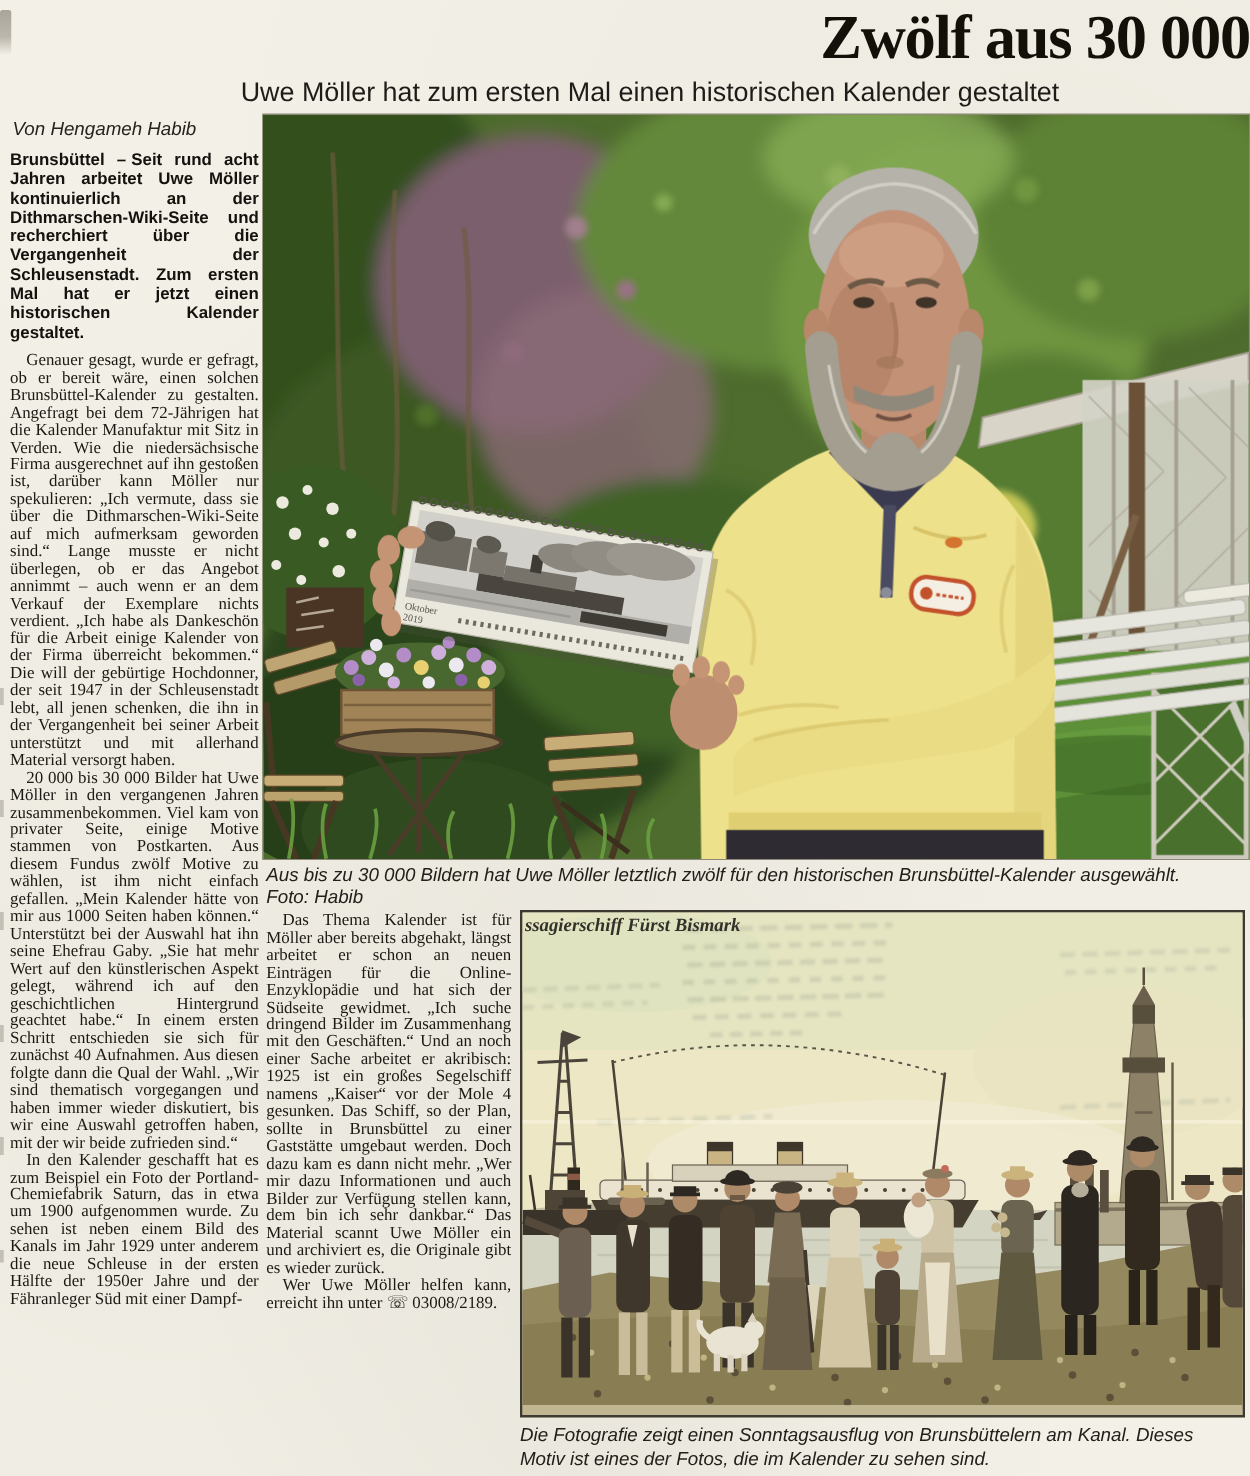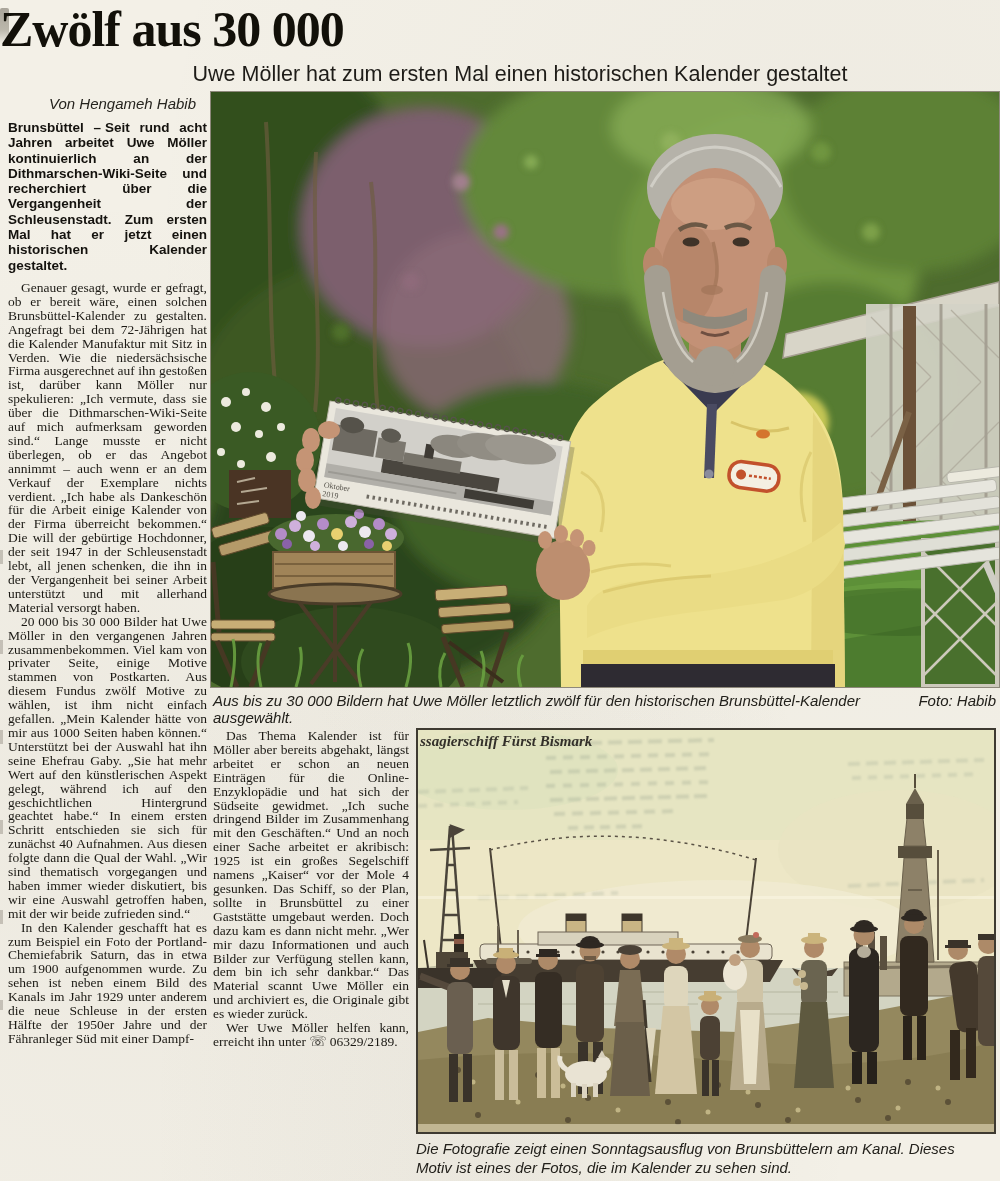--- a/index.html
+++ b/index.html
@@ -4,41 +4,41 @@
 <style>
   html,body{margin:0;padding:0;}
   body{width:1000px;height:1181px;background:#e8e5dc;font-family:"Liberation Serif",serif;}
   .page{position:relative;width:1000px;height:1181px;overflow:hidden;
     background:#f3f0e7;
     background-image:
       radial-gradient(ellipse at 15% 70%, rgba(120,110,90,.05), transparent 55%),
       radial-gradient(ellipse at 85% 20%, rgba(120,110,90,.04), transparent 60%),
       radial-gradient(ellipse at 50% 95%, rgba(100,95,80,.05), transparent 50%);
     color:#1c1a16;}
-  .headline{position:absolute;top:0px;left:0;width:1000px;text-align:left;
+  .headline{position:absolute;top:0px;left:0;width:1000px;text-align:right;
     font-family:"Liberation Serif",serif;font-weight:bold;font-size:50px;line-height:58px;
     letter-spacing:-1px;color:#121009;margin:0;}
   .subheadline{position:absolute;top:61px;left:0;width:1000px;text-align:center;
     font-family:"Liberation Sans",sans-serif;font-size:21.5px;line-height:26px;color:#1e1c18;padding-left:20px;}
   .byline{position:absolute;top:95px;left:10px;width:200px;
-    font-family:"Liberation Sans",sans-serif;font-style:italic;font-size:15px;color:#26241f;margin-left:39px;}
+    font-family:"Liberation Sans",sans-serif;font-style:italic;font-size:15px;color:#26241f;}
   .col{position:absolute;text-align:justify;hyphens:auto;-webkit-hyphens:auto;}
   .col1{left:8px;top:120px;width:199px;}
   .col2{left:213px;top:729px;width:196px;}
   .lead{font-family:"Liberation Sans",sans-serif;font-weight:bold;font-size:13.5px;
     line-height:15.3px;margin:0 0 8px 0;color:#14120e;}
   .lead .loc{margin-right:4px;}
   .col p.body{font-size:13.5px;line-height:13.9px;margin:0;color:#1b1914;}
   .col p.body.ind{text-indent:13px;}
   .phone-sym{font-size:14px;margin-right:3px;}
   .photo-main{position:absolute;left:210px;top:91px;width:788px;height:595px;
     border:1px solid #8d887a;box-sizing:content-box;background:#4e6c2e;}
   .caption-row{position:absolute;left:213px;top:692px;width:783px;display:flex;
     justify-content:space-between;font-family:"Liberation Sans",sans-serif;
-    font-style:italic;font-size:15px;color:#22201b;}
+    font-style:italic;font-size:15px;color:#22201b;flex-direction:column;}
   .caption-row .credit{white-space:nowrap;margin-left:0;}
   .postcard{position:absolute;left:416px;top:728px;width:580px;height:406px;
     border:2px solid #3e3a31;box-sizing:border-box;background:#ede7c6;}
   .postcard-title{position:absolute;left:420px;top:733px;
     font-family:"Liberation Serif",serif;font-weight:bold;font-size:15px;color:#33302a;font-style:italic;}
   .caption2{position:absolute;left:416px;top:1140px;width:578px;
     font-family:"Liberation Sans",sans-serif;font-style:italic;font-size:15px;
     line-height:18.5px;color:#22201b;}
   .artifact-tl{position:absolute;left:0;top:8px;width:9px;height:36px;
     background:linear-gradient(180deg,#6d675c,#8d887a 60%,transparent);opacity:.55;border-radius:2px;}
@@ -382,21 +382,21 @@
   </svg>
   </div>
 
   <div class="caption-row">
     <span>Aus bis zu 30 000 Bildern hat Uwe Möller letztlich zwölf für den historischen Brunsbüttel-Kalender ausgewählt.</span>
     <span class="credit">Foto: Habib</span>
   </div>
 
   <div class="col col2">
     <p class="body ind">Das Thema Kalender ist für Möller aber bereits abgehakt, längst arbeitet er schon an neuen Einträgen für die Online-Enzyklopädie und hat sich der Südseite gewidmet. „Ich suche dringend Bilder im Zusammenhang mit den Geschäften.“ Und an noch einer Sache arbeitet er akribisch: 1925 ist ein großes Segelschiff namens „Kaiser“ vor der Mole 4 gesunken. Das Schiff, so der Plan, sollte in Brunsbüttel zu einer Gaststätte umgebaut werden. Doch dazu kam es dann nicht mehr. „Wer mir dazu Informationen und auch Bilder zur Verfügung stellen kann, dem bin ich sehr dankbar.“ Das Material scannt Uwe Möller ein und archiviert es, die Originale gibt es wieder zurück.</p>
-    <p class="body ind"><span>Wer Uwe Möller helfen kann, erreicht ihn unter</span> <span class="phone-sym">☏</span><span>06329/2189.</span></p>
+    <p class="body ind"><span>Wer Uwe Möller helfen kann, erreicht ihn unter</span> <span class="phone-sym">☏</span><span>03008/2189.</span></p>
   </div>
 
   <div class="postcard">
   <svg width="576" height="402" viewBox="0 0 576 402">
     <defs>
       <filter id="pb1" x="-30%" y="-30%" width="160%" height="160%">
             <feGaussianBlur stdDeviation="1.2"></feGaussianBlur>
           </filter>
     </defs>
 

